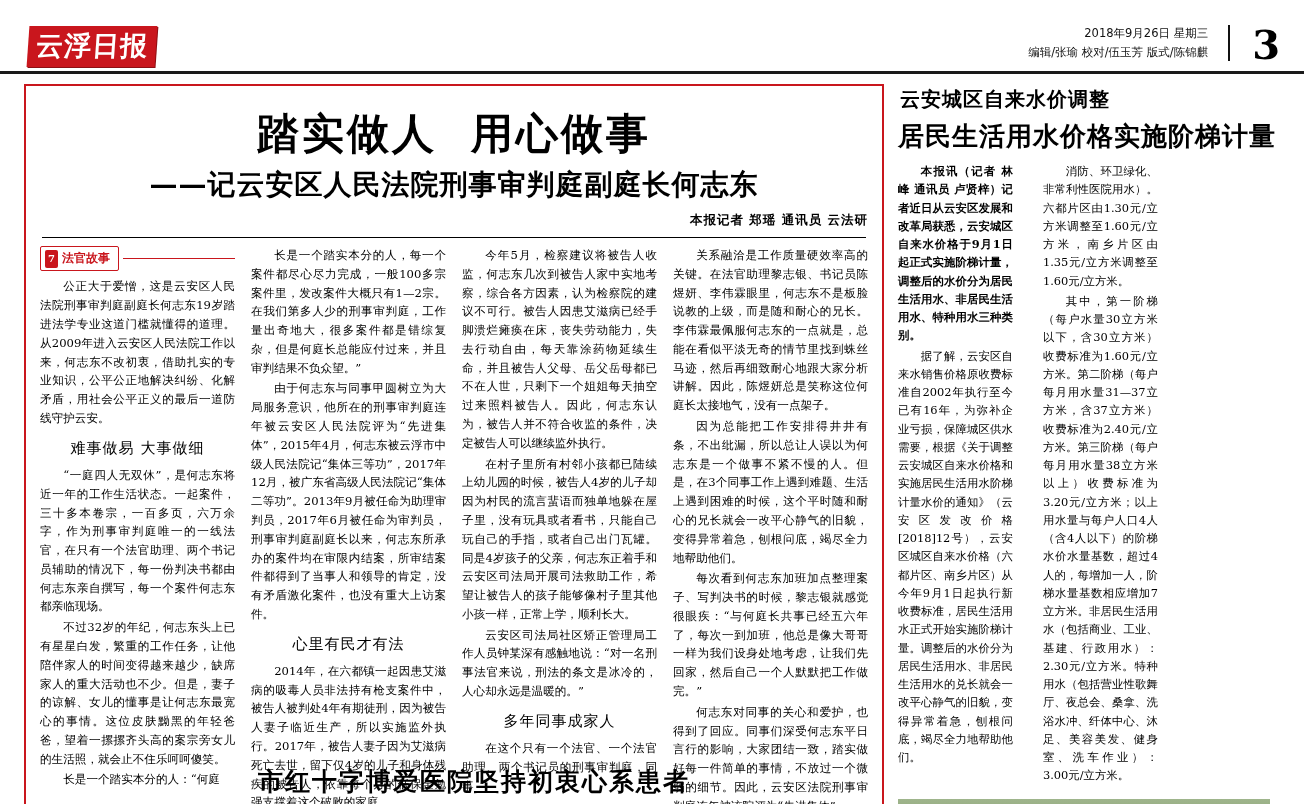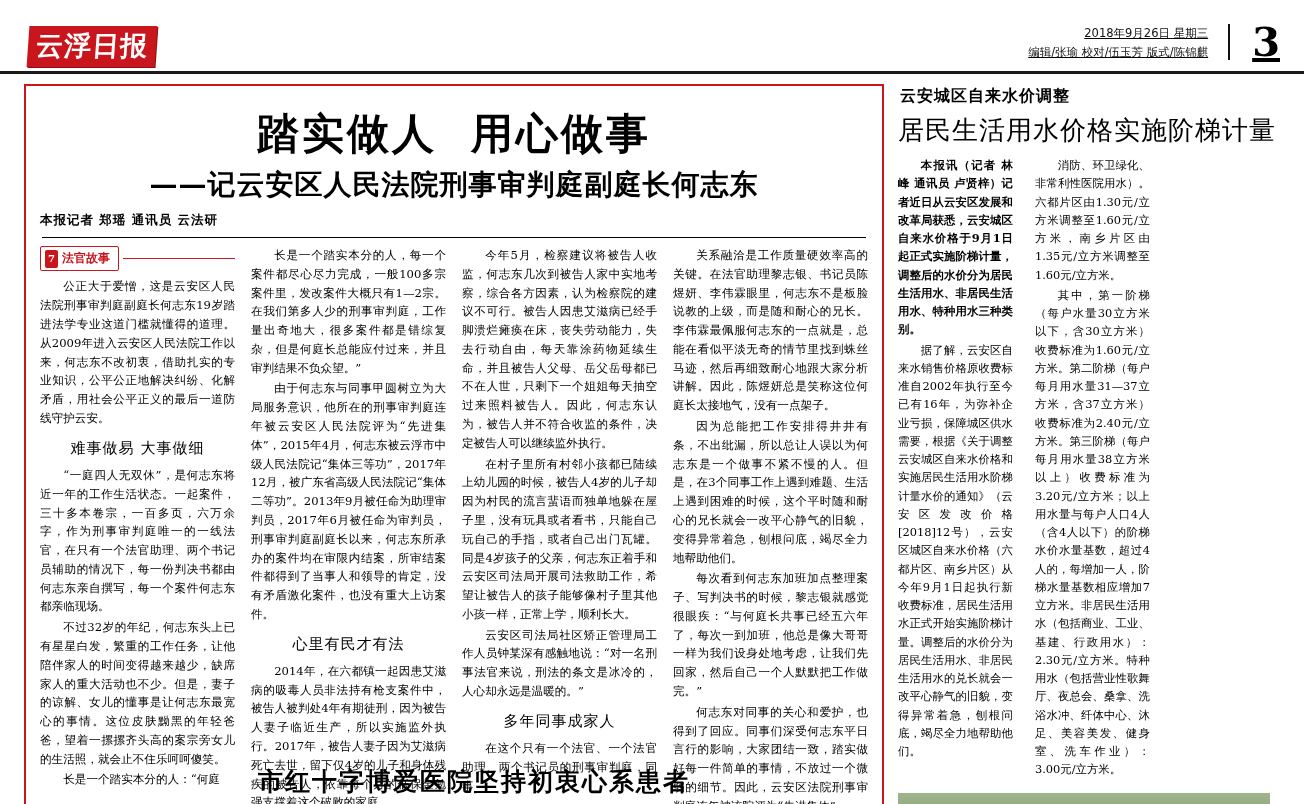--- a/index.html
+++ b/index.html
@@ -41,24 +41,23 @@
   .section-title {
     font-size: 38px;
     font-weight: bold;
     letter-spacing: 4px;
     font-family: "DejaVu Serif", serif;
     margin-left: 6px;
   }
   .masthead-right {
     margin-left: auto;
     display: flex;
-    align-items: flex-start;
+    align-items: flex-end;
     gap: 18px;
     padding-bottom: 4px;
-    text-decoration: underline;
   }
   .mh-meta {
     text-align: right;
     font-size: 11.5px;
     line-height: 1.7;
     font-family: "DejaVu Sans", sans-serif;
     color: #111;
   }
   .mh-sep {
     width: 2px; height: 36px; background:#111; margin: 0 4px 2px 2px;
@@ -99,21 +98,21 @@
   .headline .gap { display:inline-block; width: 34px; }
   .subhead {
     text-align:center;
     font-size: 28px;
     font-weight: bold;
     letter-spacing: 1px;
     margin: 4px 0 8px 0;
     font-family: "DejaVu Serif", serif;
   }
   .byline {
-    text-align:left;
+    text-align:right;
     font-size: 12.5px;
     font-weight: bold;
     letter-spacing: 1px;
     margin-bottom: 8px;
     font-family: "DejaVu Sans", sans-serif;
   }
   .rule-thin { border:0; border-top:1px solid #000; margin: 6px 2px 8px 2px; }
 
   .cols3 {
     display:flex; gap: 16px;
@@ -147,29 +146,29 @@
   }
   .badge .mark {
     display:inline-block;
     background:#c9161d; color:#fff; font-size:10px;
     padding: 1px 3px; border-radius:2px;
   }
   .badge-line { flex:1; height:1px; background:#c9161d; margin-left:4px; }
 
   
   .r-title1 {
-    font-size: 16px; font-weight: bold; letter-spacing: 1px;
+    font-size: 20px; font-weight: bold; letter-spacing: 1px;
     margin: 2px 0 6px 2px;
   }
   .r-title2 {
-    font-size: 26px; font-weight: normal; letter-spacing: 1px;
+    font-size: 26px; font-weight: bold; letter-spacing: 1px;
     margin: 0 0 8px 0; white-space: nowrap;
   }
   .r-cols {
-    display:flex; gap: 22px;
+    display:flex; gap: 30px;
   }
   .r-col {
     width: 115px;
     font-size: 11.4px;
     line-height: 1.6;
     text-align: justify;
   }
   .r-col p { margin:0 0 2px 0; text-indent:2em; }
   .r-col .lead { font-weight: bold; }
 

